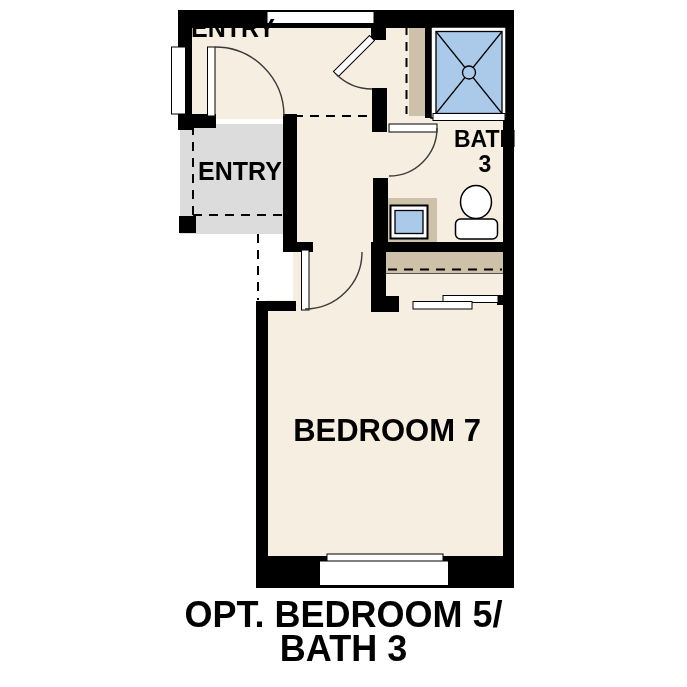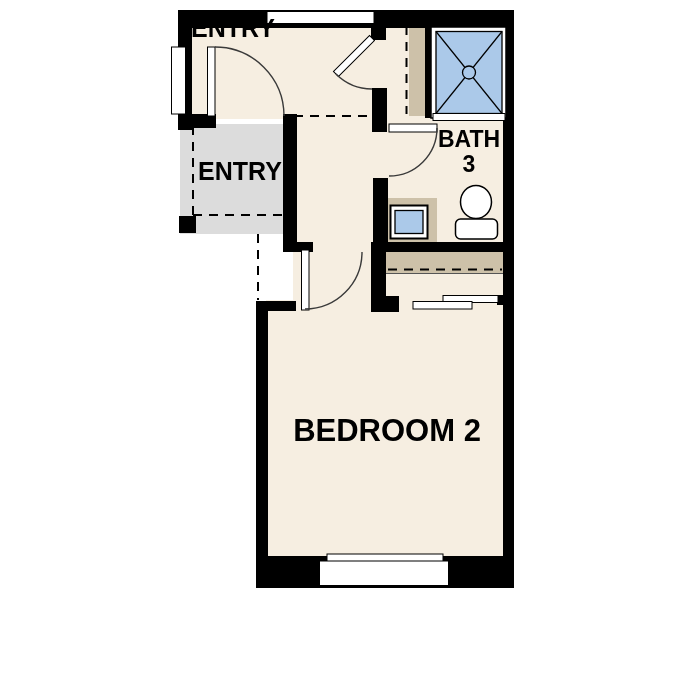--- a/index.html
+++ b/index.html
@@ -19,21 +19,21 @@
   .fix-thin{fill:#ffffff;stroke:var(--wall);stroke-width:1;}
   .blue{fill:var(--fixture_blue);stroke:var(--wall);stroke-width:1.3;}
   .arc{fill:none;stroke:var(--outline);stroke-width:1.4;}
   .xline{stroke:var(--wall);stroke-width:1.2;}
   .dash{stroke:var(--wall);stroke-width:2;stroke-dasharray:9 7;fill:none;}
   .thinline{stroke:#555;stroke-width:1;}
   
   .lbl{position:absolute;color:var(--text);font-weight:bold;white-space:pre-line;}
   .lbl-entry{left:191px;top:14px;font-size:25px;}
   .lbl-porch{left:185px;top:157px;width:110px;text-align:center;font-size:25px;}
-  .lbl-bath{left:430px;top:127px;width:78px;text-align:center;font-size:23px;line-height:25px;}
+  .lbl-bath{left:446px;top:127px;width:78px;text-align:center;font-size:23px;line-height:25px;}
   .lbl-bedroom{left:257px;top:413px;width:260px;text-align:center;font-size:31px;}
   .caption{position:absolute;left:0;top:598px;width:687px;text-align:center;
            font-size:36px;line-height:34px;font-weight:bold;color:var(--text);white-space:pre-line;}
 </style>
 </head>
 <body>
 
 <div class="stage">
 
   <svg class="plan-svg" width="687" height="687" viewBox="0 0 687 687">
@@ -107,16 +107,17 @@
     <rect class="fix-thin" x="301.5" y="250" width="7.5" height="60"></rect>
     <path class="arc" d="M 305 309 A 57 57 0 0 0 362 252"></path>
 
     <rect class="fix-thin" x="443" y="295.5" width="55" height="7"></rect>
     <rect class="fix-thin" x="413" y="301.5" width="59" height="7.5"></rect>
   </svg>
 
   <div class="lbl lbl-entry">ENTRY</div>
   <div class="lbl lbl-porch">ENTRY</div>
   <div class="lbl lbl-bath"><span>BATH</span><br><span>3</span></div>
-  <div class="lbl lbl-bedroom">BEDROOM 2</div>
+  <div class="lbl lbl-bedroom">BEDROOM 7</div>
 
+  <div class="caption"><span>OPT. BEDROOM 5/</span><br><span>BATH 3</span></div>
 
 </div>
 
 </body></html>

